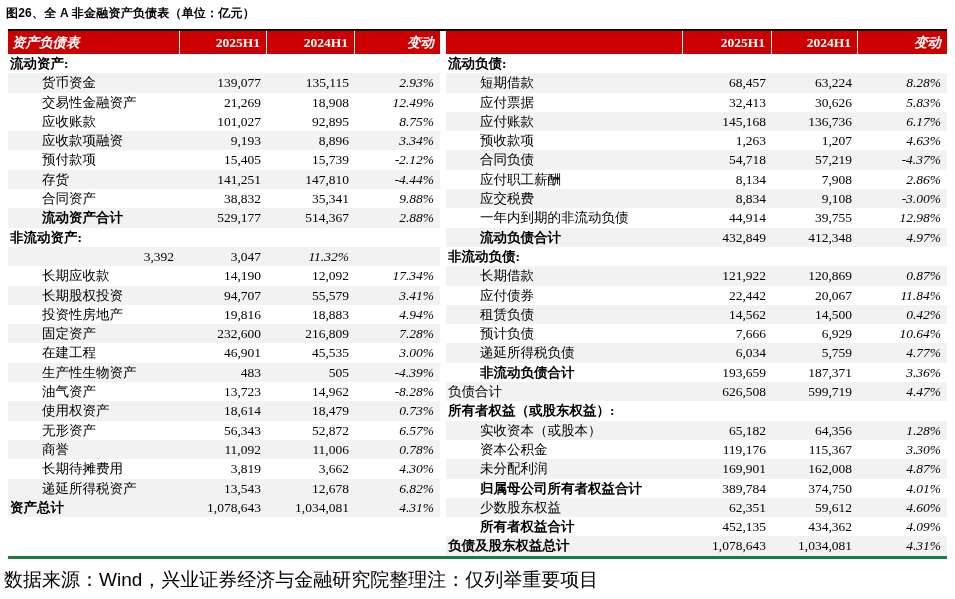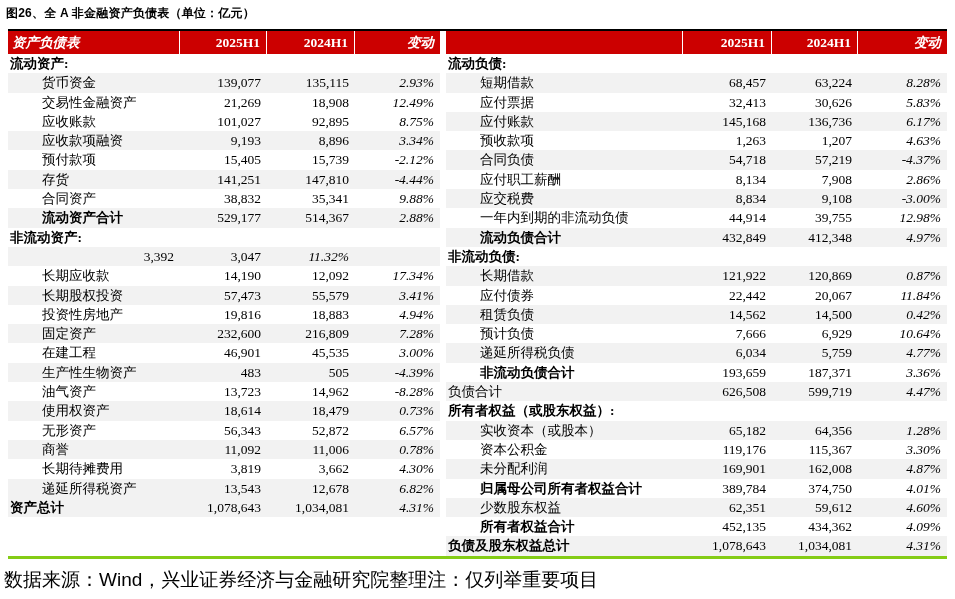--- a/index.html
+++ b/index.html
@@ -14,21 +14,21 @@
   }
   .title {
     padding:5px 0 0 6px;
     font-size:12px;
     font-weight:bold;
     letter-spacing:0.2px;
   }
   .tables {
     margin:7px 8px 0 8px;
     border-top:2px solid #000;
-    border-bottom:3px solid #84cc16;
+    border-bottom:3px solid #15803d;
     display:flex;
     gap:6px;
     background:#fff;
     justify-content:flex-end;
   }
   .half { flex:0 0 auto; }
   .half.left  { width:432px; }
   .half.right { width:501px; }
   .hrow, .row { display:grid; }
   .half.left  .hrow, .half.left  .row { grid-template-columns:172px 87px 88px 85px; }
@@ -144,21 +144,21 @@
             <span class="c chg">11.32%</span>
           </div>
           <div class="row item">
             <span class="c label">长期应收款</span>
             <span class="c v1">14,190</span>
             <span class="c v2">12,092</span>
             <span class="c chg">17.34%</span>
           </div>
           <div class="row item stripe">
             <span class="c label">长期股权投资</span>
-            <span class="c v1">57,473</span>
+            <span class="c v1">94,707</span>
             <span class="c v2">55,579</span>
             <span class="c chg">3.41%</span>
           </div>
           <div class="row item">
             <span class="c label">投资性房地产</span>
             <span class="c v1">19,816</span>
             <span class="c v2">18,883</span>
             <span class="c chg">4.94%</span>
           </div>
           <div class="row item stripe">

